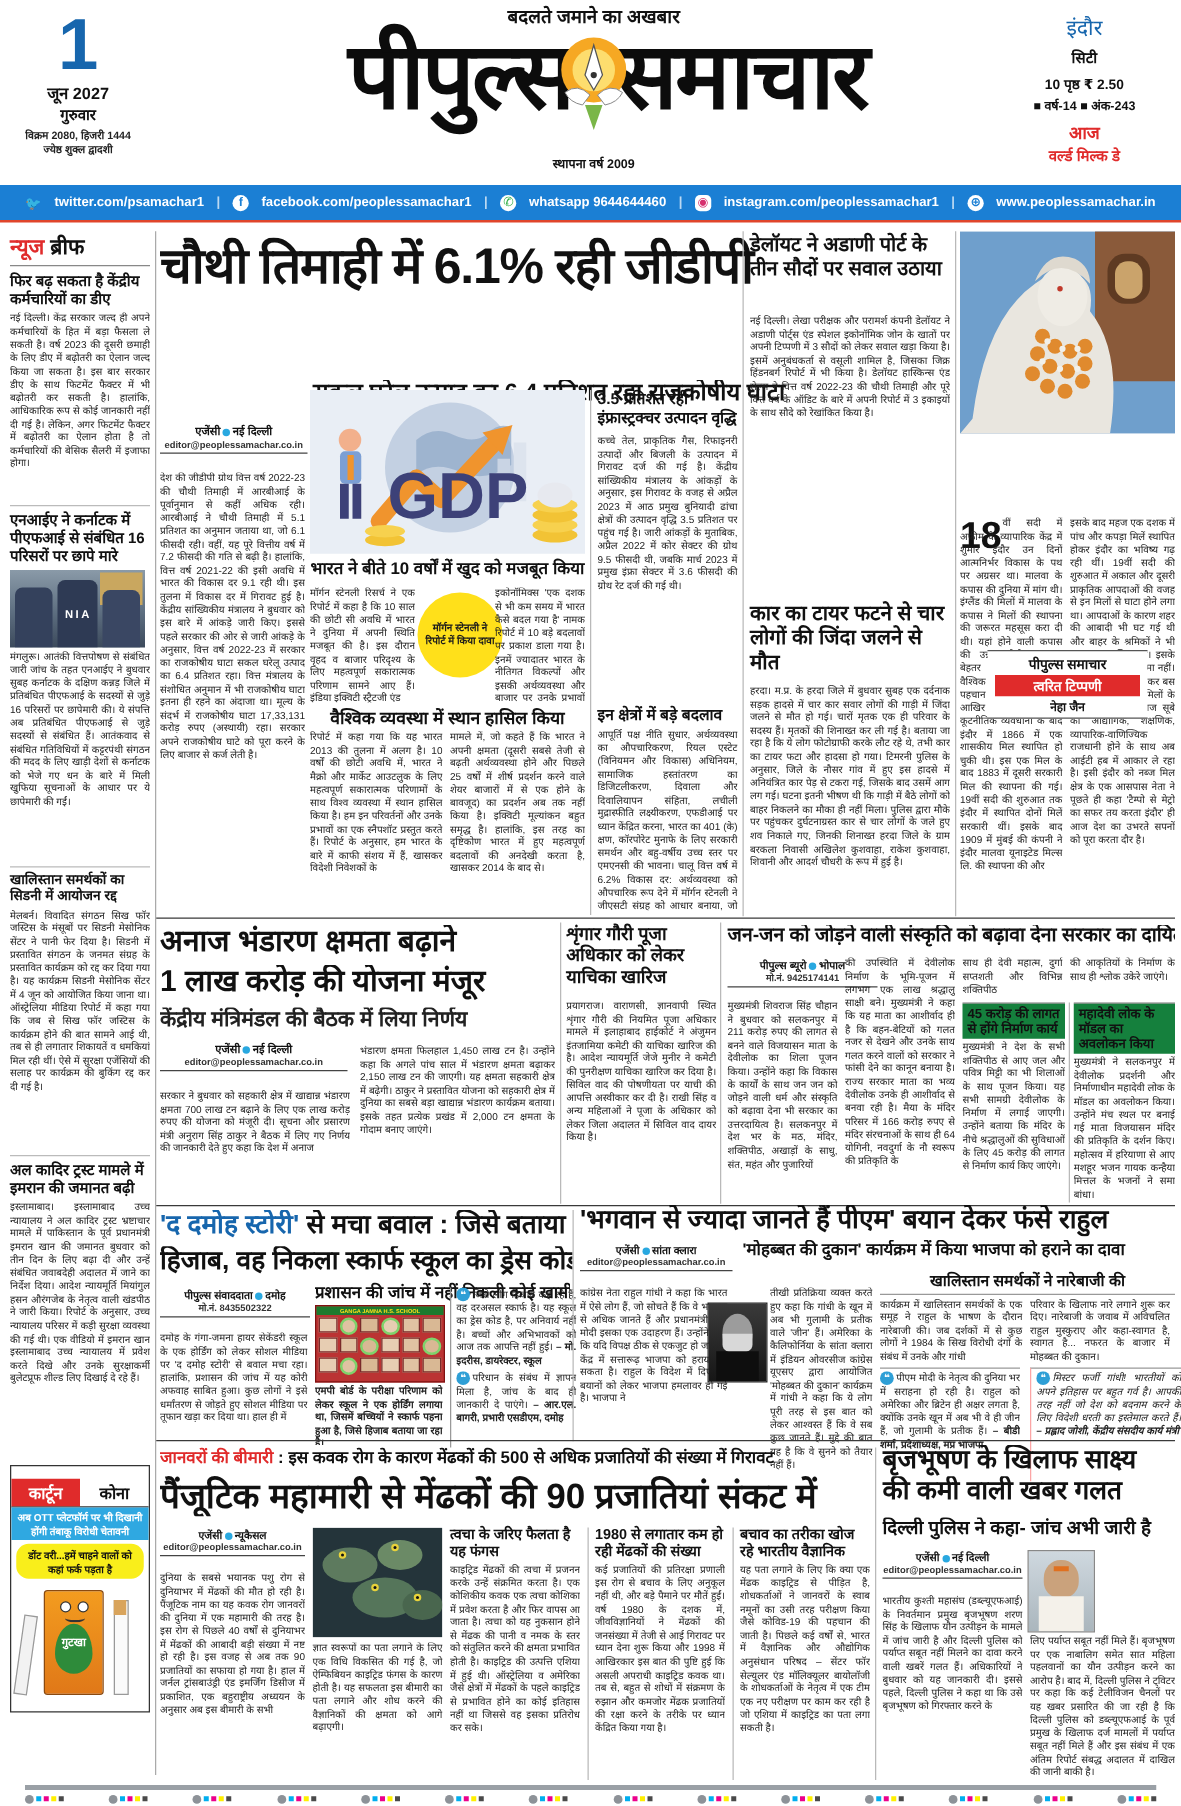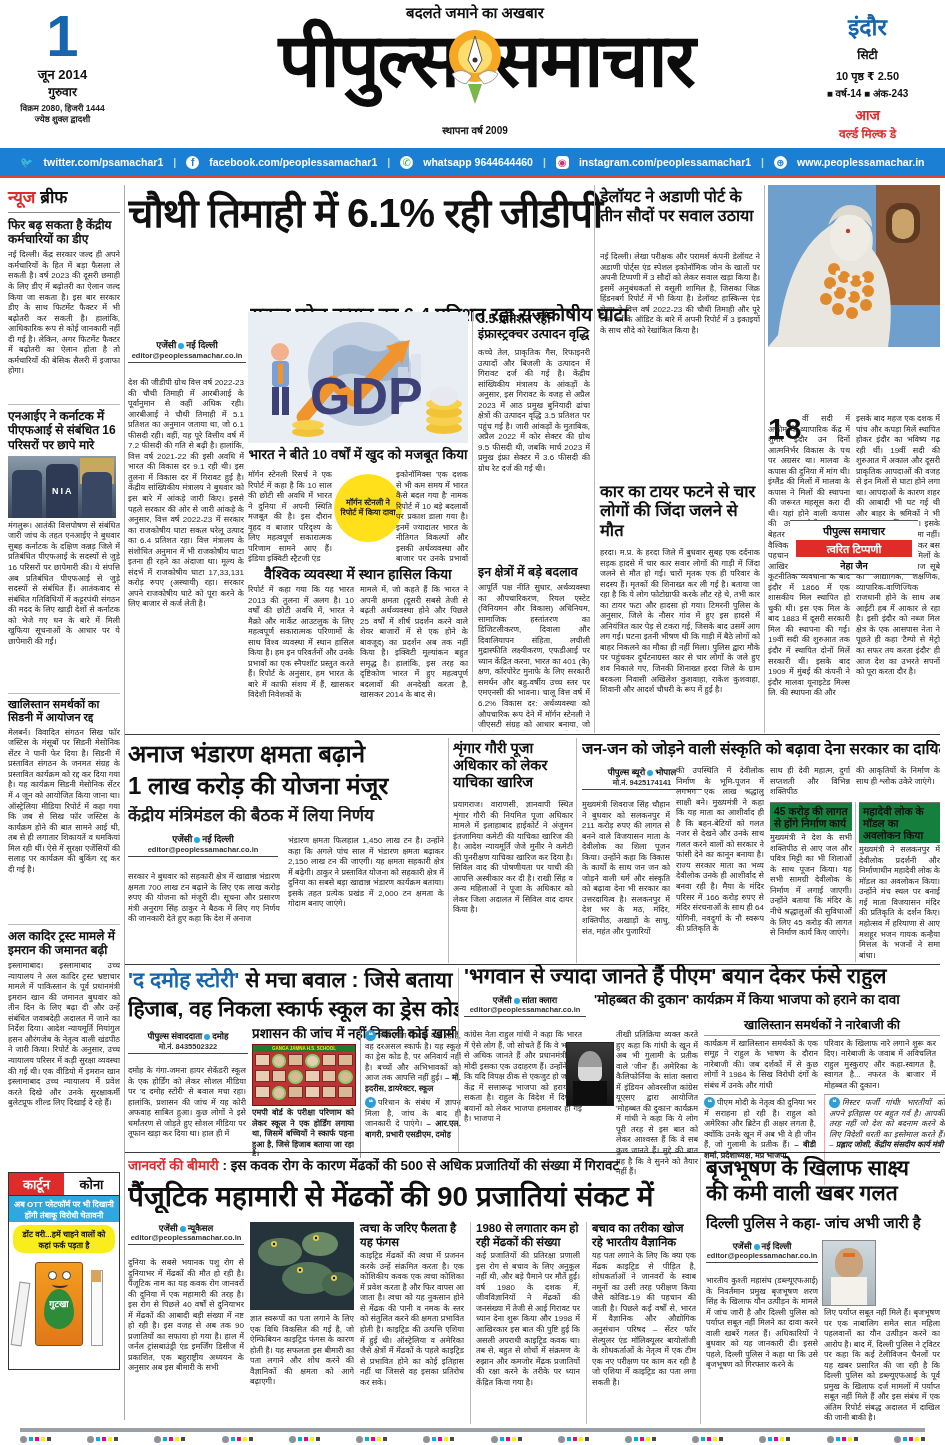--- a/index.html
+++ b/index.html
@@ -24,21 +24,21 @@
   .blue{color:#1766ad;}
 </style>
 </head>
 <body>
 
 <div id="page">
 
   <div class="abs" style="left:0;top:0;width:945px;height:148px;">
     <div class="abs" style="left:10px;top:8px;width:105px;text-align:center;">
       <div style="font-size:58px;font-weight:800;color:#1766ad;line-height:0.95;">1</div>
-      <div style="font-size:13px;font-weight:700;color:#111;margin-top:2px;">जून 2014</div>
+      <div style="font-size:13px;font-weight:700;color:#111;margin-top:2px;">जून 2027</div>
       <div style="font-size:12px;font-weight:700;color:#111;">गुरुवार</div>
       <div style="font-size:8.5px;font-weight:700;color:#222;margin-top:2px;">विक्रम 2080, हिजरी 1444</div>
       <div style="font-size:8.5px;font-weight:700;color:#222;">ज्येष्ठ शुक्ल द्वादशी</div>
     </div>
 
     <div class="abs" style="left:180px;top:2px;width:590px;text-align:center;">
       <div style="font-size:15px;font-weight:700;color:#111;">बदलते जमाने का अखबार</div>
       <div style="position:relative;height:100px;">
         <span style="position:absolute;right:312px;top:0;font-size:74px;font-weight:800;color:#0c0c0c;letter-spacing:-2px;line-height:1.05;">पीपुल्स</span>
         <span style="position:absolute;left:312px;top:0;font-size:74px;font-weight:800;color:#0c0c0c;letter-spacing:-2px;line-height:1.05;">समाचार</span>
@@ -49,21 +49,21 @@
           <path d="M29 10 L36 34 L29 46 L22 34 Z" fill="#ffffff" stroke="#555" stroke-width="1"></path>
           <circle cx="29" cy="34" r="2.5" fill="#333"></circle>
           <path d="M6 48 Q16 40 26 50 L20 58 Q10 56 6 48 Z" fill="#ffffff" stroke="#888" stroke-width="0.8"></path>
           <path d="M52 48 Q42 40 32 50 L38 58 Q48 56 52 48 Z" fill="#ffffff" stroke="#888" stroke-width="0.8"></path>
         </svg>
       </div>
       <div style="font-size:10px;font-weight:700;color:#111;margin-top:1px;">स्थापना वर्ष 2009</div>
     </div>
 
     <div class="abs" style="left:795px;top:10px;width:145px;text-align:center;">
-      <div style="font-size:23px;font-weight:700;color:#1766ad;">इंदौर</div>
+      <div style="font-size:17px;font-weight:400;color:#1766ad;">इंदौर</div>
       <div style="font-size:12px;font-weight:700;color:#111;margin-top:4px;">सिटी</div>
       <div style="font-size:11px;font-weight:700;color:#111;margin-top:5px;">10 पृष्ठ ₹ 2.50</div>
       <div style="font-size:10px;font-weight:700;color:#111;margin-top:3px;">■ वर्ष-14 ■ अंक-243</div>
       <div style="font-size:14px;font-weight:800;color:#e02b2b;margin-top:5px;">आज</div>
       <div style="font-size:12px;font-weight:700;color:#e02b2b;margin-top:1px;">वर्ल्ड मिल्क डे</div>
     </div>
   </div>
 
   <div class="abs" style="left:0;top:148px;width:945px;height:28px;background:#1b7fd4;color:#fff;display:flex;align-items:center;justify-content:center;gap:10px;font-size:10.5px;font-weight:700;">
     <span style="font-family:'DejaVu Sans',sans-serif;">🐦</span>
@@ -113,21 +113,21 @@
       <div class="body8 colbox" style="height:192px;">मेलबर्न। विवादित संगठन सिख फॉर जस्टिस के मंसूबों पर सिडनी मेसोनिक सेंटर ने पानी फेर दिया है। सिडनी में प्रस्तावित संगठन के जनमत संग्रह के प्रस्तावित कार्यक्रम को रद्द कर दिया गया है। यह कार्यक्रम सिडनी मेसोनिक सेंटर में 4 जून को आयोजित किया जाना था। ऑस्ट्रेलिया मीडिया रिपोर्ट में कहा गया कि जब से सिख फॉर जस्टिस के कार्यक्रम होने की बात सामने आई थी, तब से ही लगातार शिकायतें व धमकियां मिल रही थीं। ऐसे में सुरक्षा एजेंसियों की सलाह पर कार्यक्रम की बुकिंग रद्द कर दी गई है।</div>
     </div>
     <div class="grayline" style="margin:4px 0;"></div>
 
     <div>
       <div class="hl" style="font-size:12px;margin-bottom:4px;">अल कादिर ट्रस्ट मामले में इमरान की जमानत बढ़ी</div>
       <div class="body8 colbox" style="height:205px;">इस्लामाबाद। इस्लामाबाद उच्च न्यायालय ने अल कादिर ट्रस्ट भ्रष्टाचार मामले में पाकिस्तान के पूर्व प्रधानमंत्री इमरान खान की जमानत बुधवार को तीन दिन के लिए बढ़ा दी और उन्हें संबंधित जवाबदेही अदालत में जाने का निर्देश दिया। आदेश न्यायमूर्ति मियांगुल हसन औरंगजेब के नेतृत्व वाली खंडपीठ ने जारी किया। रिपोर्ट के अनुसार, उच्च न्यायालय परिसर में कड़ी सुरक्षा व्यवस्था की गई थी। एक वीडियो में इमरान खान इस्लामाबाद उच्च न्यायालय में प्रवेश करते दिखे और उनके सुरक्षाकर्मी बुलेटप्रूफ शील्ड लिए दिखाई दे रहे हैं।</div>
     </div>
 
     <div style="border:1.5px solid #333;margin-top:6px;height:196px;position:relative;overflow:hidden;">
-      <div style="display:flex;border-bottom:1.5px solid #333;">
+      <div style="display:flex;border-bottom:1.5px solid #333;margin-top:10px;">
         <span style="flex:1;background:#e02b2b;color:#fff;font-weight:800;font-size:13px;text-align:center;padding:2px 0;">कार्टून</span>
         <span style="flex:1;color:#111;font-weight:800;font-size:13px;text-align:center;padding:2px 0;">कोना</span>
       </div>
       <div style="background:#2fa8e1;color:#fff;font-size:8px;font-weight:700;text-align:center;padding:2px 3px;">अब OTT प्लेटफॉर्म पर भी दिखानी होंगी तंबाकू विरोधी चेतावनी</div>
       <div style="background:#f9ee1b;color:#111;font-size:8px;font-weight:700;text-align:center;border-radius:10px;margin:3px 4px;padding:3px 4px;">डोंट वरी...हमें चाहने वालों को कहां फर्क पड़ता है</div>
       <div style="position:relative;height:96px;">
         <div style="position:absolute;left:26px;top:6px;width:46px;height:82px;background:linear-gradient(180deg,#f39c1f,#e07818);border:1px solid #8a4a10;border-radius:3px;">
           <div style="position:absolute;left:8px;top:26px;width:30px;height:40px;background:#2e8b3a;border-radius:50% 50% 50% 50%/60% 60% 40% 40%;"></div>
           <span style="position:absolute;left:0;right:0;top:34px;text-align:center;color:#fff;font-size:9px;font-weight:700;">गुटखा</span>
           <div style="position:absolute;left:12px;top:8px;width:7px;height:7px;background:#fff;border-radius:50%;border:1px solid #333;"></div>

